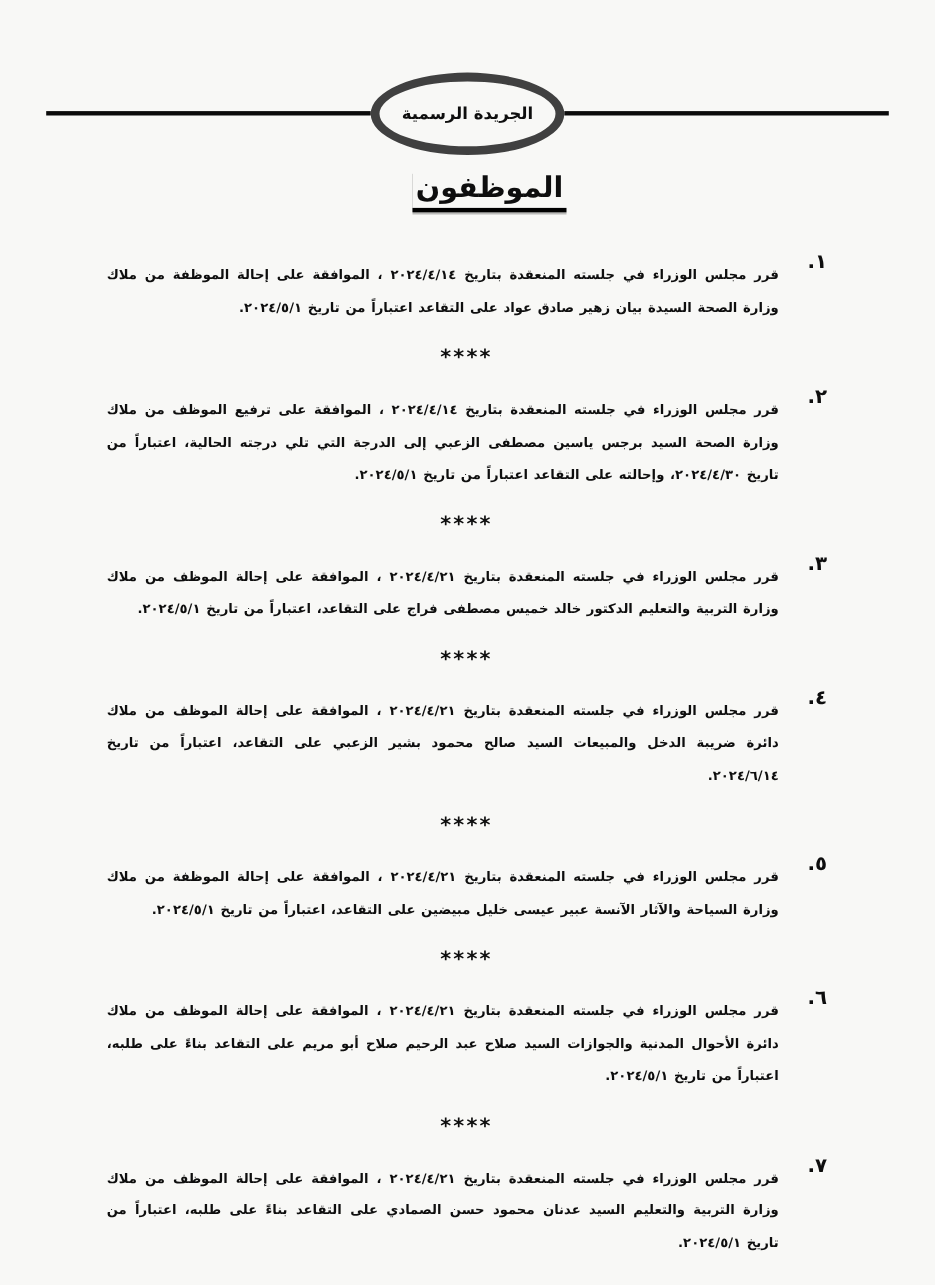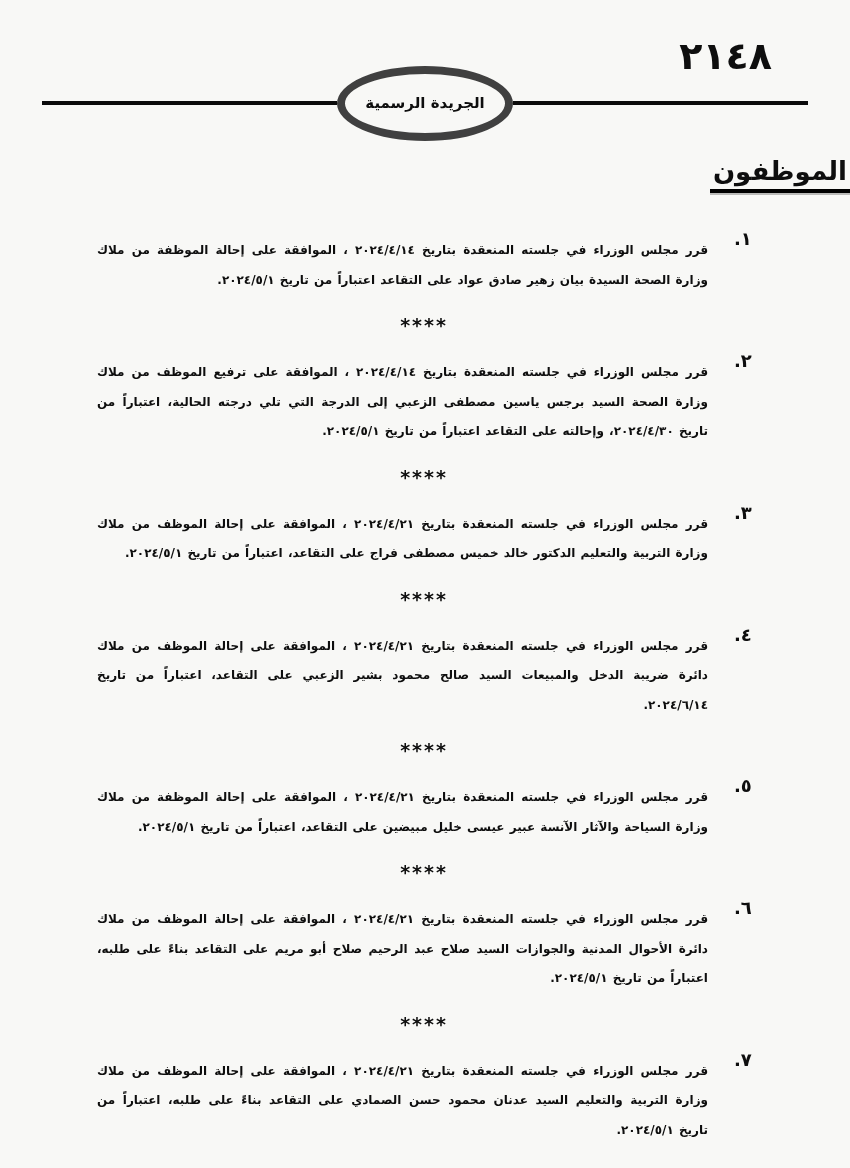--- a/index.html
+++ b/index.html
@@ -30,21 +30,21 @@
   .oval {
     flex:0 0 auto;
     width:160px; height:59px;
     border:8px solid #404040; border-radius:50%;
     display:flex; align-items:center; justify-content:center;
     background:#f8f8f6;
   }
   .oval-label { font-size:15px; font-weight:700; white-space:nowrap; }
 
   
-  .title-row { position:absolute; top:156px; left:0; right:0; text-align:right;padding-left:40px; }
+  .title-row { position:absolute; top:156px; left:0; right:0; text-align:center;padding-left:40px; }
   .doc-title {
     display:inline-block;
     font-size:26px; font-weight:700;
     padding:0 3px 3px 3px;
     border-bottom:4px solid #000;
     box-shadow:0 2px 0 rgba(0,0,0,.25);
   }
 
   
   .items { position:absolute; top:224px; right:60px; left:58px; }
@@ -66,21 +66,20 @@
     height:39px; line-height:37px;
     text-align:center; direction:ltr;
     font-size:19px; font-weight:700; letter-spacing:2px;
   }
 </style>
 </head>
 <body>
 
 <div class="page">
 
-  <div class="page-number">٢١٤٨</div>
 
   <div class="header-rule">
     <div class="rule-seg"></div>
     <div class="oval">
       <span class="oval-label">الجريدة الرسمية</span>
     </div>
     <div class="rule-seg"></div>
   </div>
 
   <div class="title-row">

